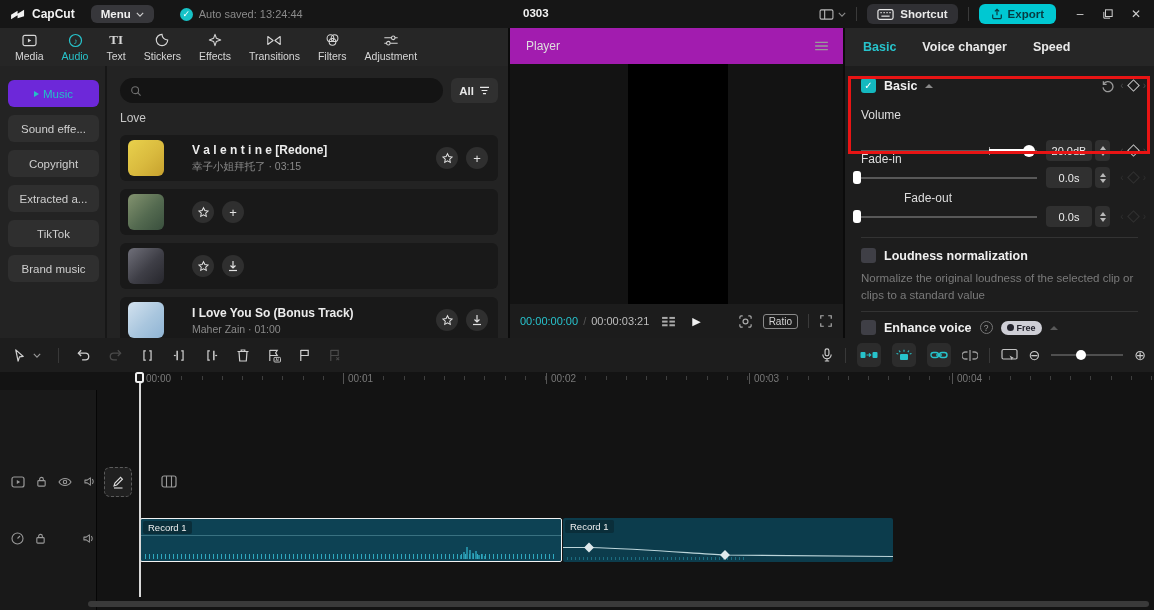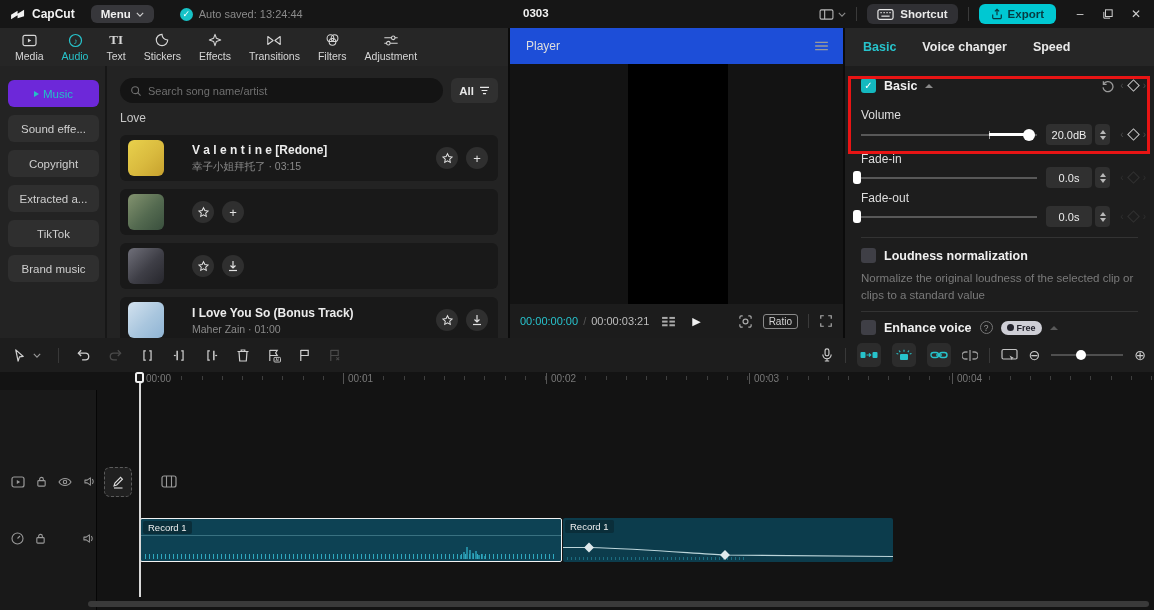--- a/index.html
+++ b/index.html
@@ -51,21 +51,21 @@
   .t3 { background:linear-gradient(135deg,#70707a,#3e3e46 55%,#26262c); }
   .t4 { background:linear-gradient(135deg,#d3e2ef,#a9c6de 55%,#8fb4d4); }
   .song-txt { flex:1; min-width:0; }
   .song-title { font-size:12px; font-weight:bold; color:#ececec; white-space:nowrap; overflow:hidden; }
   .song-meta { font-size:10.5px; color:#8a8a8a; margin-top:3px; white-space:nowrap; }
   .song-actions { display:flex; gap:8px; margin-right:2px; }
   .circle-btn { width:22px; height:22px; border-radius:50%; background:#2f2f2f; color:#e2e2e2; display:flex; align-items:center; justify-content:center; font-size:13px; }
 
   
   .player { width:335px; background:#161616; border-right:2px solid #0b0b0b; display:flex; flex-direction:column; }
-  .player-hd { height:36px; background:#1d4ed8; display:flex; align-items:center; justify-content:space-between; padding:0 14px 0 16px; font-size:12px; color:#dedede; }
+  .player-hd { height:36px; background:#a21caf; display:flex; align-items:center; justify-content:space-between; padding:0 14px 0 16px; font-size:12px; color:#dedede; }
   .stage { flex:1; position:relative; background:#131313; }
   .video-frame { position:absolute; left:118px; top:0; width:100px; height:100%; background:#000; }
   .pctl { height:34px; background:#1c1c1c; display:flex; align-items:center; padding:0 10px; font-size:11px; }
   .tc-cur { color:#28c3cd; }
   .tc-sep { color:#555; margin:0 5px; }
   .tc-tot { color:#bdbdbd; }
   .pctl .ic { color:#a9a9a9; }
   .play-btn { color:#f0f0f0; margin-left:16px; }
   .pctl-right { margin-left:auto; display:flex; align-items:center; gap:10px; }
   .ratio-btn { border:1px solid #8a8a8a; border-radius:3px; padding:1px 5px; font-size:10px; color:#d2d2d2; }
@@ -310,21 +310,20 @@
         </div>
         <div class="lcontent">
           <div class="search-row">
             <div class="search-box">
               <span>
                   <svg width="12" height="12" viewBox="0 0 14 14">
                     <circle cx="6" cy="6" r="4" fill="none" stroke="#6f6f6f" stroke-width="1.3"></circle>
                     <path d="M9 9l3.3 3.3" stroke="#6f6f6f" stroke-width="1.3"></path>
                   </svg>
                 </span>
-              <input placeholder="Search song name/artist" style="">
             </div>
             <div class="all-btn">
               <span>All</span>
               <span>
                   <svg width="11" height="9" viewBox="0 0 12 10">
                     <path d="M1 1.5h10M2.8 5h6.4M4.3 8.5h3.4" stroke="#e8e8e8" stroke-width="1.3"></path>
                   </svg>
                 </span>
             </div>
           </div>
@@ -464,21 +463,21 @@
                 <path d="M2.4 2.2v3.2h3.2" fill="none" stroke="currentColor" stroke-width="1.3"></path>
               </svg>
             </span>
           <span class="kf-arrow">‹</span>
           <span class="dia"></span>
           <span class="kf-arrow">›</span>
         </span>
       </div>
 
       <div class="ins-abs lbl" style="top:80px;">Volume</div>
-      <div class="ins-abs slider-row" style="top:96px;">
+      <div class="ins-abs slider-row" style="top:112px;">
         <span class="vol-track">
           <span class="base"></span>
             <span class="tick"></span>
             <span class="fill"></span>
           <span class="handle"></span>
         </span>
         <span class="val-box">20.0dB</span>
         <span class="stepper">
             <span class="tri-u"></span>
             <span class="tri-d"></span>
@@ -501,21 +500,21 @@
             <span class="tri-u"></span>
             <span class="tri-d"></span>
           </span>
         <span class="kf-group kf-right" style="opacity:.4;">
           <span class="kf-arrow">‹</span>
           <span class="dia dim"></span>
           <span class="kf-arrow">›</span>
         </span>
       </div>
 
-      <div class="ins-abs lbl" style="top:163px;">Fade-out</div>
+      <div class="ins-abs lbl" style="top:163px;margin-left:43px;">Fade-out</div>
       <div class="ins-abs slider-row" style="top:178px;">
         <span class="fade-track">
           <span class="base"></span>
             <span class="handle"></span>
         </span>
         <span class="val-box">0.0s</span>
         <span class="stepper">
             <span class="tri-u"></span>
             <span class="tri-d"></span>
           </span>

